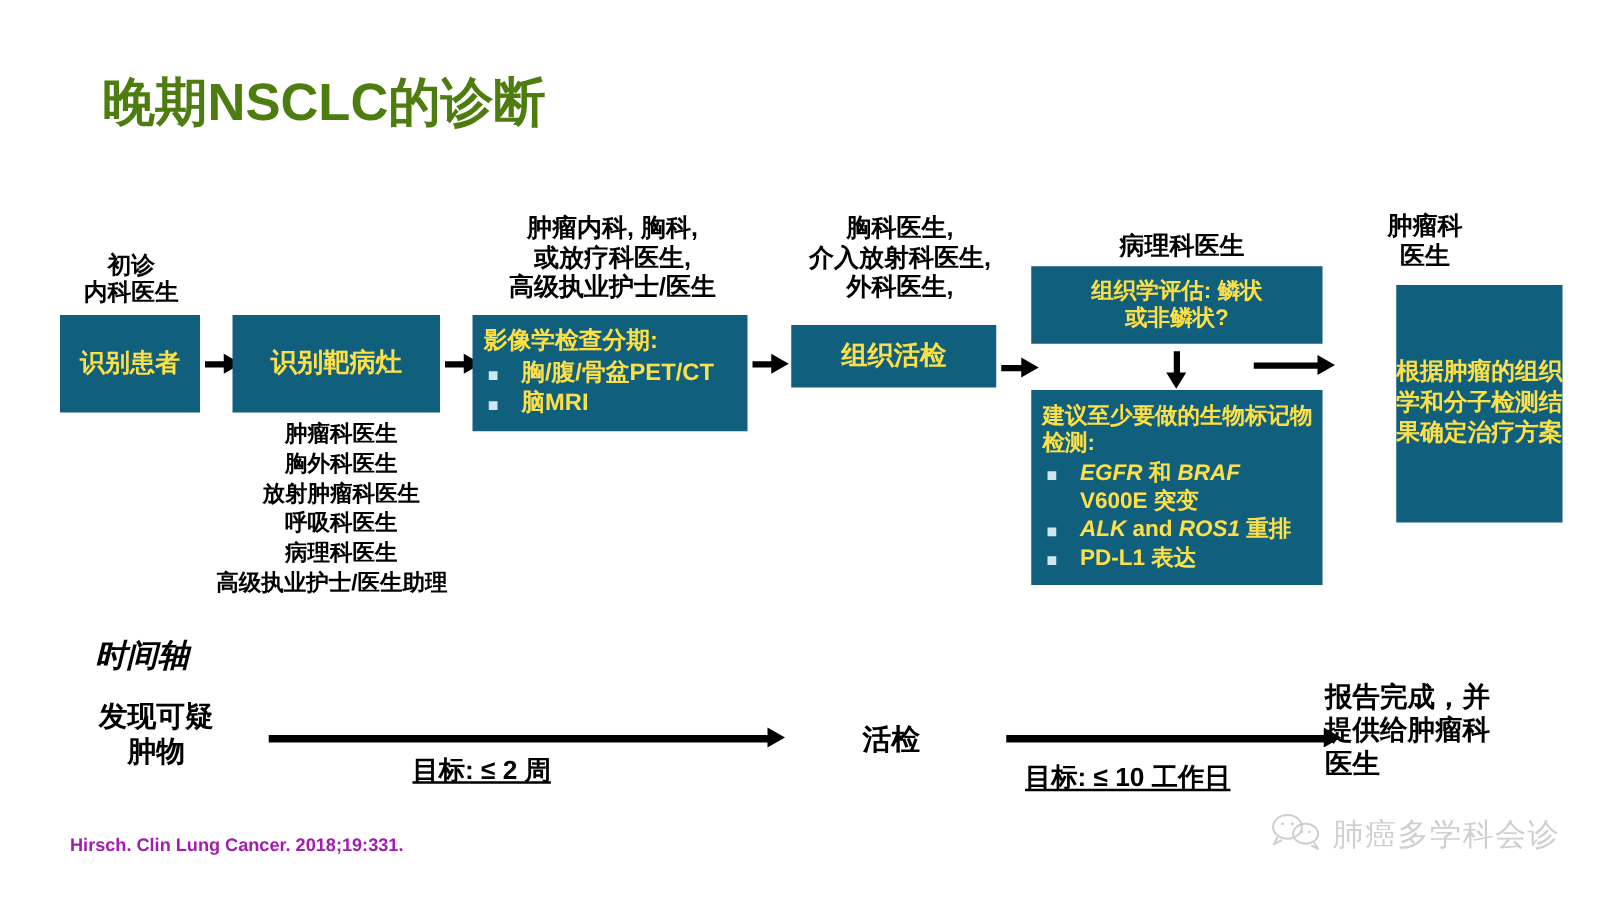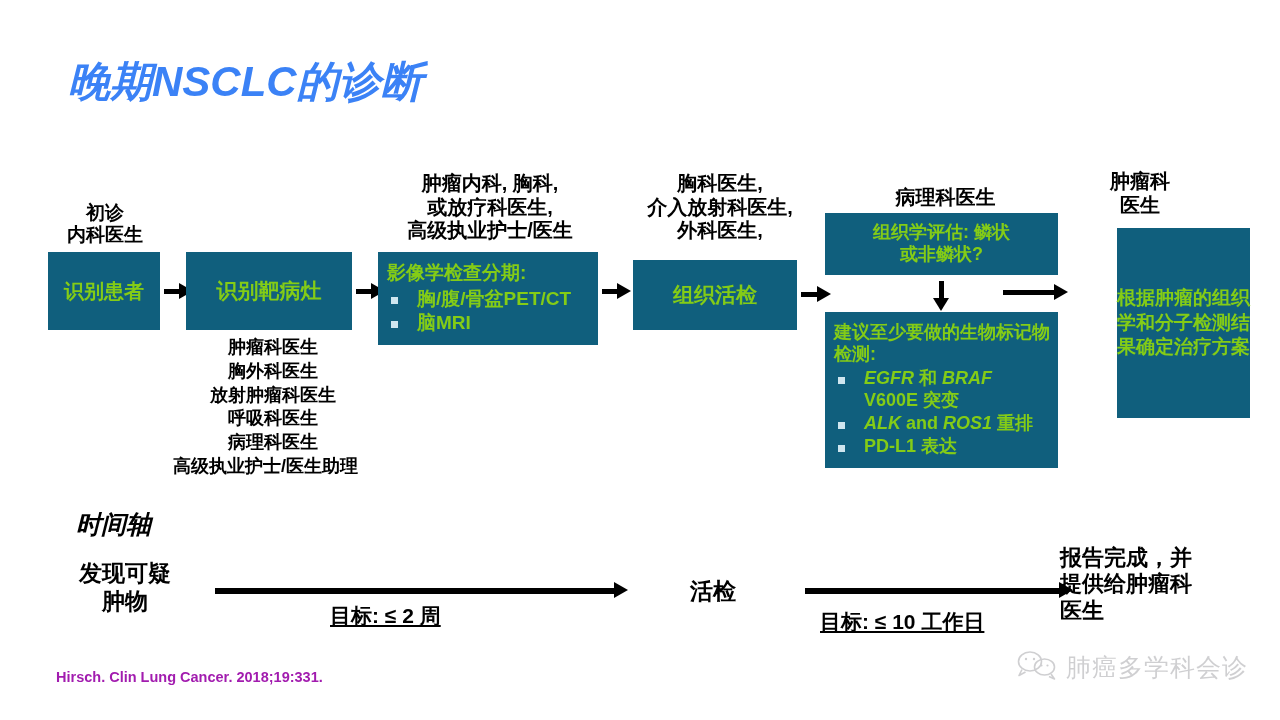--- a/index.html
+++ b/index.html
@@ -13,35 +13,34 @@
   #slide {
     position: relative;
     width: 1280px;
     height: 720px;
     background: #ffffff;
   }
 
   
   #title {
     position: absolute;
-    left: 68px;
+    left: 82px;
     top: 54px;
     font-size: 42px;
     font-weight: bold;
-    color: #3b82f6;
+    color: #4d7c0f;
     letter-spacing: 0px;
     white-space: nowrap;
-    font-style: italic;
   }
 
   
   .tealbox {
     position: absolute;
     background: #105f7d;
-    color: #84cc16;
+    color: #fde047;
     font-weight: bold;
     display: flex;
     align-items: center;
     justify-content: center;
     text-align: center;
     line-height: 1.22;
   }
   .tealbox.left { justify-content: flex-start; text-align: left; }
 
   
@@ -205,21 +204,21 @@
       <span class="boxhead">影像学检查分期:</span>
       <ul class="bl">
         <li>胸/腹/骨盆PET/CT</li>
         <li>脑MRI</li>
       </ul>
     </div>
   </div>
 
   <div class="arrow-h" style="left:602px; top:289px; width:16px;"></div>
 
-  <div class="tealbox" style="left:633px; top:260px; width:164px; height:70px; font-size:21px;">组织活检</div>
+  <div class="tealbox" style="left:633px; top:260px; width:164px; height:50px; font-size:21px;">组织活检</div>
 
   <div class="arrow-h" style="left:801px; top:292px; width:17px;"></div>
 
   <div class="tealbox" style="left:825px; top:213px; width:233px; height:62px; font-size:18px; white-space:pre-line;">组织学评估: 鳞状
 或非鳞状?</div>
 
   <div class="arrow-v" style="left:939px; top:281px; height:18px;"></div>
 
   <div class="arrow-h" style="left:1003px; top:290px; width:52px;"></div>
 

